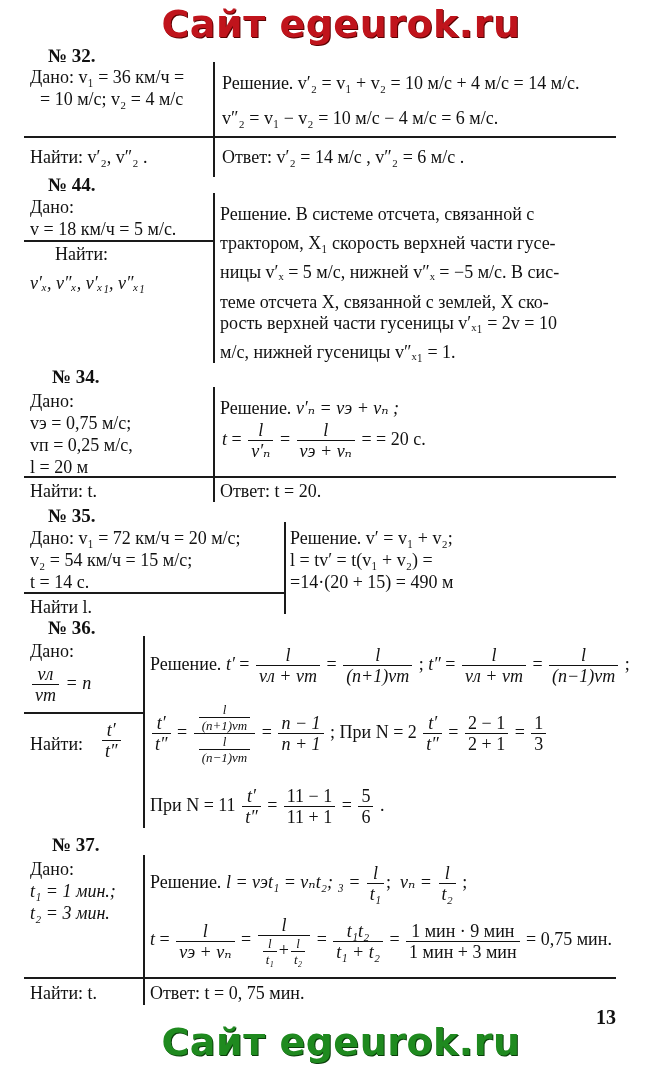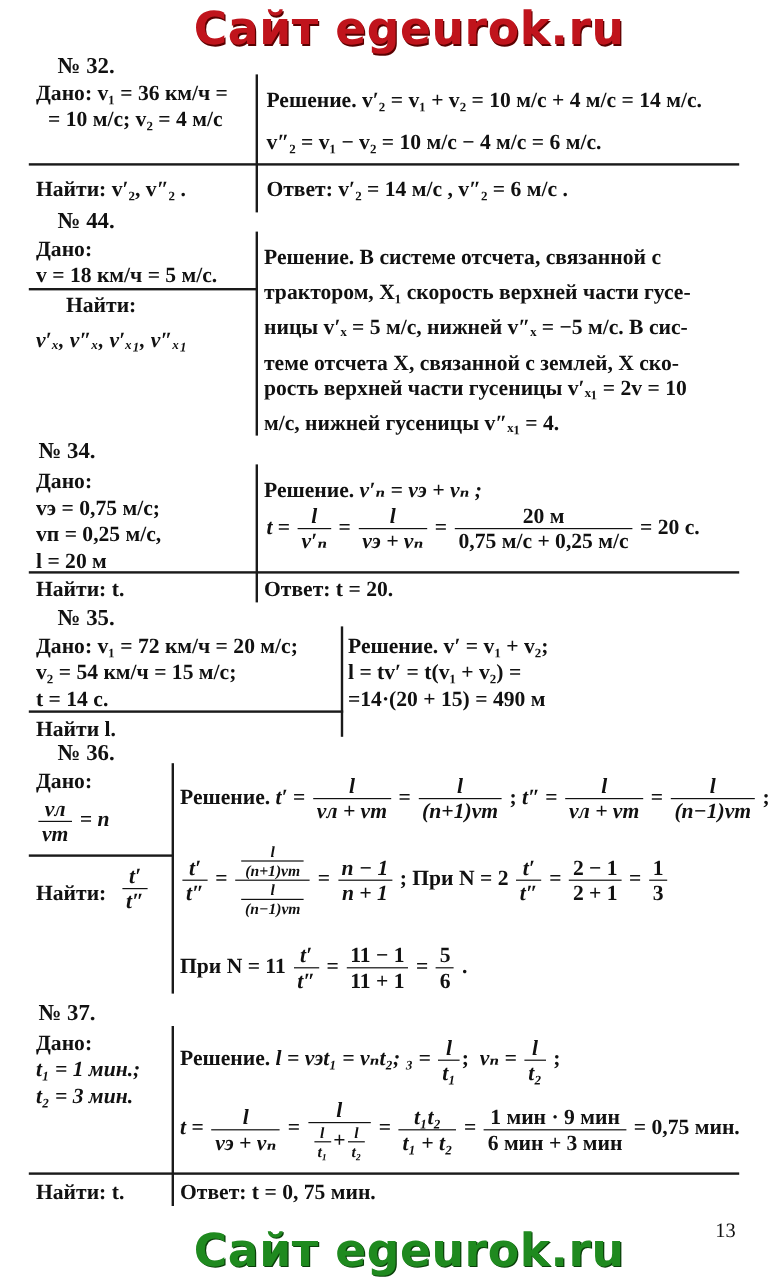--- a/index.html
+++ b/index.html
@@ -18,22 +18,22 @@
   .banner.top { top: 2px; color: #c0141c; text-shadow: 1px 1px 0 #5a0000; }
   .banner.bottom { top: 1020px; color: #1f8a1f; text-shadow: 1px 1px 0 #0a3f0a; }
   .num { font-weight: bold; font-size: 19px; }
   .hline { position: absolute; height: 2px; background: #1a1a1a; }
   .vline { position: absolute; width: 2px; background: #1a1a1a; }
   i, .it { font-style: italic; }
   .frac { display: inline-block; vertical-align: middle; text-align: center; margin: 0 2px; }
   .frac > span { display: block; padding: 0 3px; line-height: 20px; }
   .frac > span.top { border-bottom: 1.5px solid #111; }
   .frac.small > span { font-size: 13px; line-height: 15px; }
-  .line { position: absolute; white-space: nowrap; line-height: 22px; font-weight: bold; }
-  .pagenum { position: absolute; left: 596px; top: 1006px; font-size: 17px; font-weight: normal; margin-top: 10px; }
+  .line { position: absolute; white-space: nowrap; line-height: 22px; }
+  .pagenum { position: absolute; left: 596px; top: 1006px; font-size: 20px; font-weight: bold; }
 </style>
 </head>
 <body>
 
 <div class="banner top">Сайт egeurok.ru</div>
 
 <div class="abs num" style="left:48px;top:45px">№ 32.</div>
 <div class="line" style="left:30px;top:66px">Дано: v₁ = 36 км/ч =</div>
 <div class="line" style="left:40px;top:88px">= 10 м/с; v₂ = 4 м/с</div>
 <div class="vline" style="left:213px;top:62px;height:115px"></div>
@@ -48,37 +48,36 @@
 <div class="line" style="left:30px;top:218px">v = 18 км/ч = 5 м/с.</div>
 <div class="hline" style="left:24px;top:240px;width:190px"></div>
 <div class="line" style="left:55px;top:243px">Найти:</div>
 <div class="line it" style="left:30px;top:272px">v′ₓ, v″ₓ, v′ₓ₁, v″ₓ₁</div>
 <div class="vline" style="left:213px;top:193px;height:170px"></div>
 <div class="line" style="left:220px;top:203px">Решение. В системе отсчета, связанной с</div>
 <div class="line" style="left:220px;top:232px">трактором, X₁ скорость верхней части гусе-</div>
 <div class="line" style="left:220px;top:261px">ницы v′ₓ = 5 м/с, нижней v″ₓ = −5 м/с. В сис-</div>
 <div class="line" style="left:220px;top:291px">теме отсчета X, связанной с землей, X ско-</div>
 <div class="line" style="left:220px;top:312px">рость верхней части гусеницы v′ₓ₁ = 2v = 10</div>
-<div class="line" style="left:220px;top:341px">м/с, нижней гусеницы v″ₓ₁ = 4.</div>
+<div class="line" style="left:220px;top:341px">м/с, нижней гусеницы v″ₓ₁ = 1.</div>
 
-<div class="abs num" style="left:32px;top:366px">№ 34.</div>
+<div class="abs num" style="left:52px;top:366px">№ 34.</div>
 <div class="line" style="left:30px;top:390px">Дано:</div>
 <div class="line" style="left:30px;top:412px">vэ = 0,75 м/с;</div>
 <div class="line" style="left:30px;top:434px">vп = 0,25 м/с,</div>
 <div class="line" style="left:30px;top:456px">l = 20 м</div>
 <div class="vline" style="left:213px;top:387px;height:115px"></div>
 <div class="line" style="left:220px;top:397px">
   <span>Решение.</span>
   <i>v′ₙ = vэ + vₙ ;</i>
 </div>
 <div class="line" style="left:222px;top:420px;line-height:normal">
   <i>t</i> =
   <span class="frac"><span class="top it">l</span><span class="it">v′ₙ</span></span> =
   <span class="frac"><span class="top it">l</span><span class="it">vэ + vₙ</span></span> =
-  <span class="frac"><span class="top">20 м</span><span>0,75 м/с + 0,25 м/с</span></span>
   <span>= 20 с.</span>
 </div>
 <div class="hline" style="left:24px;top:476px;width:592px"></div>
 <div class="line" style="left:30px;top:480px">Найти: t.</div>
 <div class="line" style="left:220px;top:480px">Ответ: t = 20.</div>
 
 <div class="abs num" style="left:48px;top:505px">№ 35.</div>
 <div class="line" style="left:30px;top:527px">Дано: v₁ = 72 км/ч = 20 м/с;</div>
 <div class="line" style="left:30px;top:549px">v₂ = 54 км/ч = 15 м/с;</div>
 <div class="line" style="left:30px;top:571px">t = 14 с.</div>
@@ -122,40 +121,40 @@
   <span class="frac"><span class="top">2 − 1</span><span>2 + 1</span></span> =
   <span class="frac"><span class="top">1</span><span>3</span></span>
 </div>
 <div class="line" style="left:150px;top:786px;line-height:normal">
   <span>При N = 11</span>
   <span class="frac"><span class="top it">t′</span><span class="it">t″</span></span> =
   <span class="frac"><span class="top">11 − 1</span><span>11 + 1</span></span> =
   <span class="frac"><span class="top">5</span><span>6</span></span> .
 </div>
 
-<div class="abs num" style="left:32px;top:834px">№ 37.</div>
+<div class="abs num" style="left:52px;top:834px">№ 37.</div>
 <div class="line" style="left:30px;top:858px">Дано:</div>
 <div class="line it" style="left:30px;top:880px">t₁ = 1 мин.;</div>
 <div class="line it" style="left:30px;top:902px">t₂ = 3 мин.</div>
 <div class="vline" style="left:143px;top:855px;height:150px"></div>
 <div class="line" style="left:150px;top:863px;line-height:normal">
   <span>Решение.</span>
   <i>l = vэt₁ = vₙt₂; ₃ =</i>
   <span class="frac"><span class="top it">l</span><span class="it">t₁</span></span>;&nbsp;
   <i>vₙ =</i>
   <span class="frac"><span class="top it">l</span><span class="it">t₂</span></span> ;
 </div>
 <div class="line" style="left:150px;top:915px;line-height:normal">
   <i>t</i> =
   <span class="frac"><span class="top it">l</span><span class="it">vэ + vₙ</span></span> =
   <span class="frac"><span class="top it">l</span><span>
     <span class="frac small"><span class="top it">l</span><span class="it">t₁</span></span>+<span class="frac small"><span class="top it">l</span><span class="it">t₂</span></span>
   </span></span> =
   <span class="frac"><span class="top it">t₁t₂</span><span class="it">t₁ + t₂</span></span> =
-  <span class="frac"><span class="top">1 мин · 9 мин</span><span>6 мин + 3 мин</span></span>
+  <span class="frac"><span class="top">1 мин · 9 мин</span><span>1 мин + 3 мин</span></span>
   <span>= 0,75 мин.</span>
 </div>
 <div class="hline" style="left:24px;top:977px;width:592px"></div>
 <div class="line" style="left:30px;top:982px">Найти: t.</div>
 <div class="line" style="left:150px;top:982px">Ответ: t = 0, 75 мин.</div>
 
 <div class="pagenum">13</div>
 <div class="banner bottom">Сайт egeurok.ru</div>
 
 </body></html>

